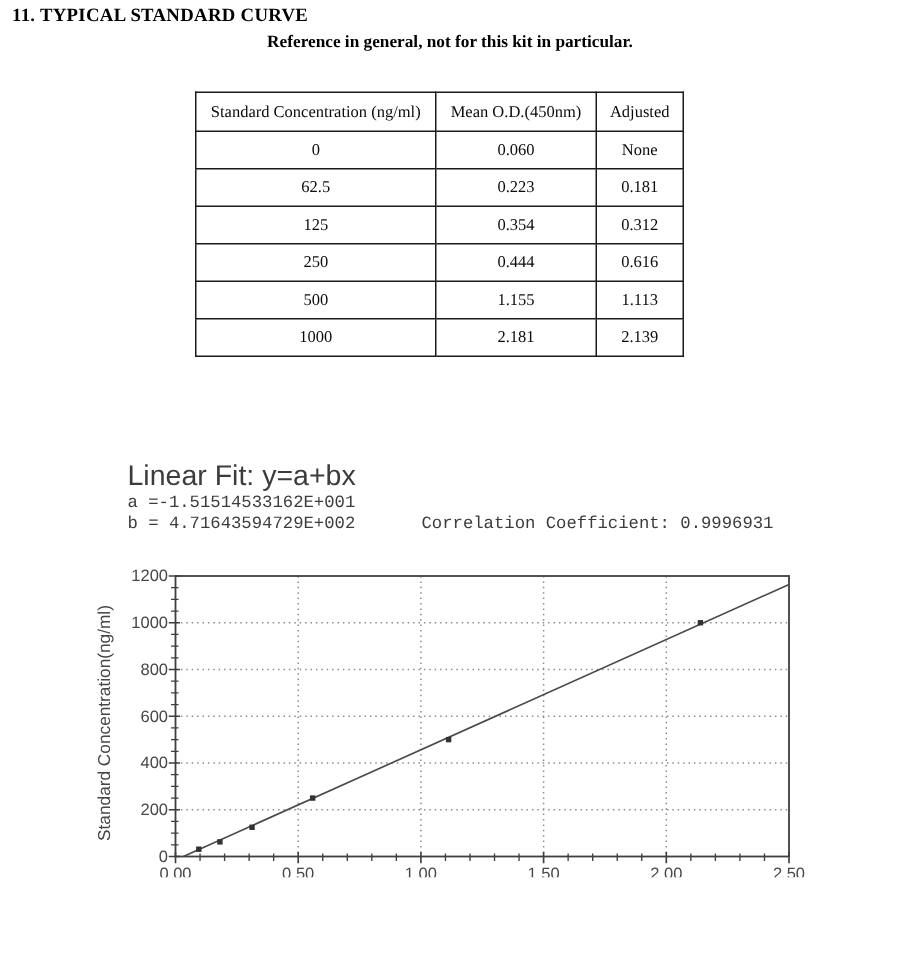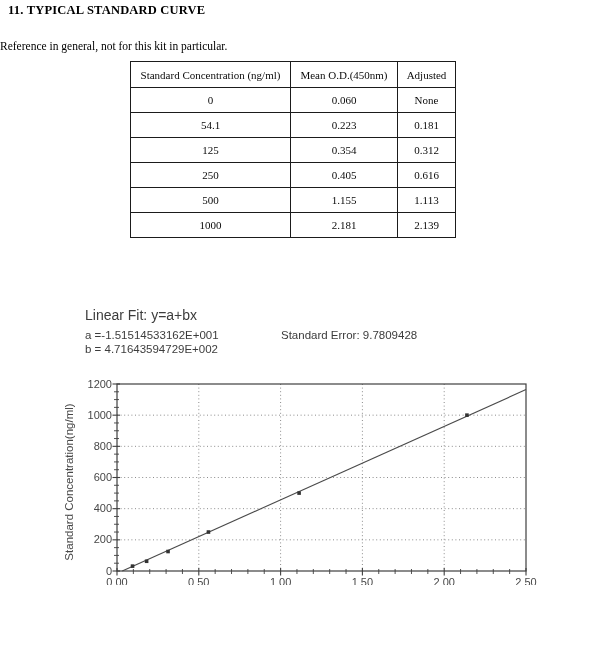--- a/index.html
+++ b/index.html
@@ -1,24 +1,24 @@
 <!DOCTYPE html>
 <html><head>
 <meta charset="utf-8">
 <style>
   html,body{margin:0;padding:0;background:#ffffff;}
   .page{position:relative;width:600px;height:585px;background:#ffffff;font-family:"Liberation Serif",serif;overflow:hidden;}
   .heading{position:absolute;left:8px;top:3px;font-weight:bold;font-size:12.5px;color:#000;letter-spacing:0.2px;}
-  .subtitle{position:absolute;left:0;top:40px;width:600px;text-align:left;font-weight:normal;font-size:11.5px;color:#000;}
+  .subtitle{position:absolute;left:0;top:22px;width:600px;text-align:center;font-weight:bold;font-size:11.5px;color:#000;}
   table.standards-table{position:absolute;left:130px;top:61px;border-collapse:collapse;table-layout:fixed;font-size:11px;color:#0a0a0a;background:#fff;}
   table.standards-table th,table.standards-table td{border:1px solid #1b1b1b;text-align:center;font-weight:normal;padding:0 2px;height:24px;vertical-align:middle;font-family:"Liberation Serif",serif;}
   table.standards-table th{height:25px;}
   .colw1{width:160px;}.colw2{width:107px;}.colw3{width:58px;}
-  .fit-title{position:absolute;left:85px;top:307px;font-family:"Liberation Sans",sans-serif;font-size:14px;color:#3c3c3c;}
-  .fit-text{position:absolute;font-family:Liberation Sans, sans-serif;font-size:11.5px;color:#3c3c3c;white-space:nowrap;}
+  .fit-title{position:absolute;left:85px;top:307px;font-family:"Liberation Sans",sans-serif;font-size:19px;color:#3c3c3c;}
+  .fit-text{position:absolute;font-family:Liberation Mono, monospace;font-size:11.5px;color:#3c3c3c;white-space:nowrap;}
   #fit-a{left:85px;top:329px;}
   #fit-b{left:85px;top:343px;}
   #fit-se{left:281px;top:329px;}
   #fit-cc{left:281px;top:343px;}
   #chart{position:absolute;left:0;top:370px;}
   #chart text{font-family:"Liberation Sans",sans-serif;fill:#474747;}
 </style>
 </head>
 <body>
 
@@ -40,51 +40,51 @@
           <th>Adjusted</th>
         </tr>
     </thead>
     <tbody id="table-body">
         <tr>
           <td>0</td>
           <td>0.060</td>
           <td>None</td>
         </tr>
         <tr>
-          <td>54.1</td>
+          <td>62.5</td>
           <td>0.223</td>
           <td>0.181</td>
         </tr>
         <tr>
           <td>125</td>
           <td>0.354</td>
           <td>0.312</td>
         </tr>
         <tr>
           <td>250</td>
-          <td>0.405</td>
+          <td>0.444</td>
           <td>0.616</td>
         </tr>
         <tr>
           <td>500</td>
           <td>1.155</td>
           <td>1.113</td>
         </tr>
         <tr>
           <td>1000</td>
           <td>2.181</td>
           <td>2.139</td>
         </tr>
       </tbody>
   </table>
 
   <div class="fit-title">Linear Fit: y=a+bx</div>
   <div class="fit-text" id="fit-a">a =-1.51514533162E+001</div>
   <div class="fit-text" id="fit-b">b = 4.71643594729E+002</div>
-  <div class="fit-text" id="fit-se">Standard Error: 9.7809428</div>
+  <div class="fit-text" id="fit-cc">Correlation Coefficient: 0.9996931</div>
 
   <svg id="chart" width="600" height="281">
       <line x1="198.8" y1="14" x2="198.8" y2="201" stroke="#8c8c8c" stroke-width="1" stroke-dasharray="1 2.6"></line>
       <line x1="280.6" y1="14" x2="280.6" y2="201" stroke="#8c8c8c" stroke-width="1" stroke-dasharray="1 2.6"></line>
       <line x1="362.4" y1="14" x2="362.4" y2="201" stroke="#8c8c8c" stroke-width="1" stroke-dasharray="1 2.6"></line>
       <line x1="444.20000000000005" y1="14" x2="444.20000000000005" y2="201" stroke="#8c8c8c" stroke-width="1" stroke-dasharray="1 2.6"></line>
       <line x1="117" y1="169.83333333333334" x2="526" y2="169.83333333333334" stroke="#8c8c8c" stroke-width="1" stroke-dasharray="1 2.6"></line>
       <line x1="117" y1="138.66666666666669" x2="526" y2="138.66666666666669" stroke="#8c8c8c" stroke-width="1" stroke-dasharray="1 2.6"></line>
       <line x1="117" y1="107.5" x2="526" y2="107.5" stroke="#8c8c8c" stroke-width="1" stroke-dasharray="1 2.6"></line>
       <line x1="117" y1="76.33333333333334" x2="526" y2="76.33333333333334" stroke="#8c8c8c" stroke-width="1" stroke-dasharray="1 2.6"></line>

